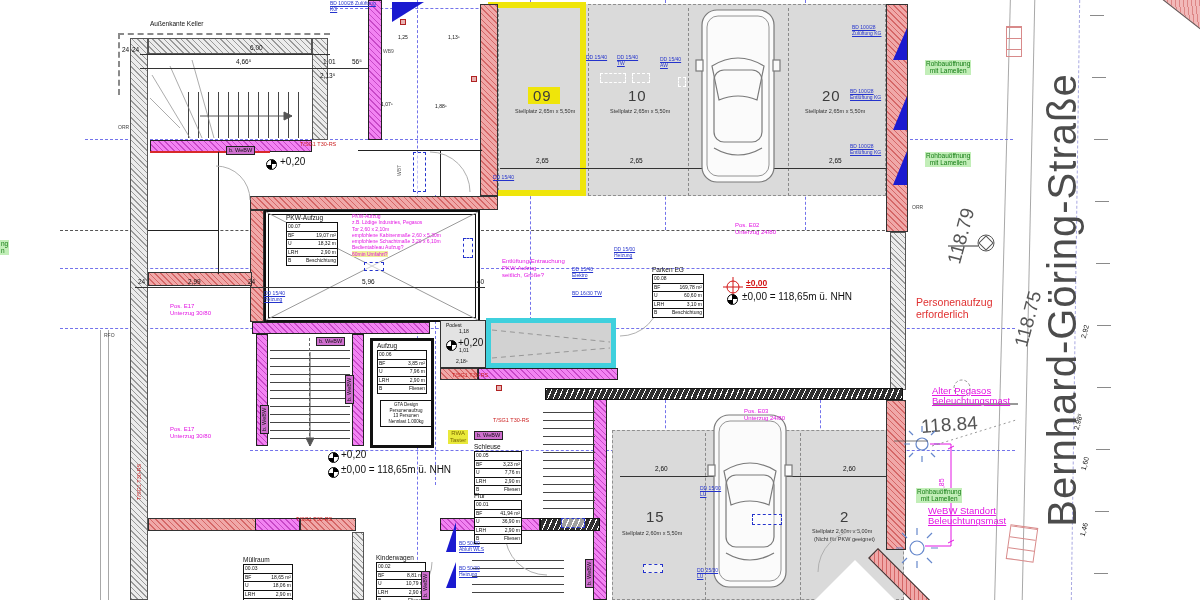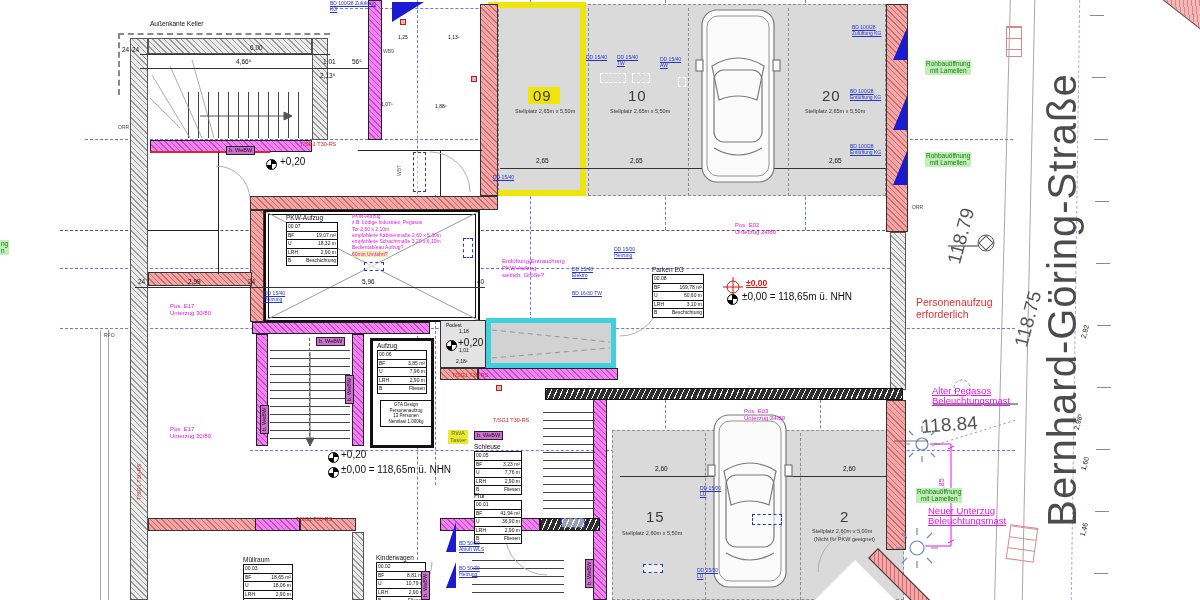--- a/index.html
+++ b/index.html
@@ -478,21 +478,21 @@
   </div>
   <div class="lbl-mag" style="left:744px;top:408px;">
     <div>Pos. E03</div>
     <div>Unterzug 24/80</div>
   </div>
   <div class="mag-note" style="left:932px;top:386px;">
     <div>Alter Pegasos</div>
     <div>Beleuchtungsmast</div>
   </div>
   <div class="mag-note" style="left:928px;top:506px;">
-    <div>Neuer Unterzug</div>
+    <div>WeBW Standort</div>
     <div>Beleuchtungsmast</div>
   </div>
   <div class="lbl-mag rot90" style="left:938px;top:492px;font-size:7px;">2,85</div>
 
   <div class="red-note" style="left:916px;top:296px;width:84px;">Personenaufzug erforderlich</div>
   <div class="lbl-green" style="left:925px;top:60px;">
     <div>Rohbauöffnung</div>
     <div>mit Lamellen</div>
   </div>
   <div class="lbl-green" style="left:925px;top:152px;">

